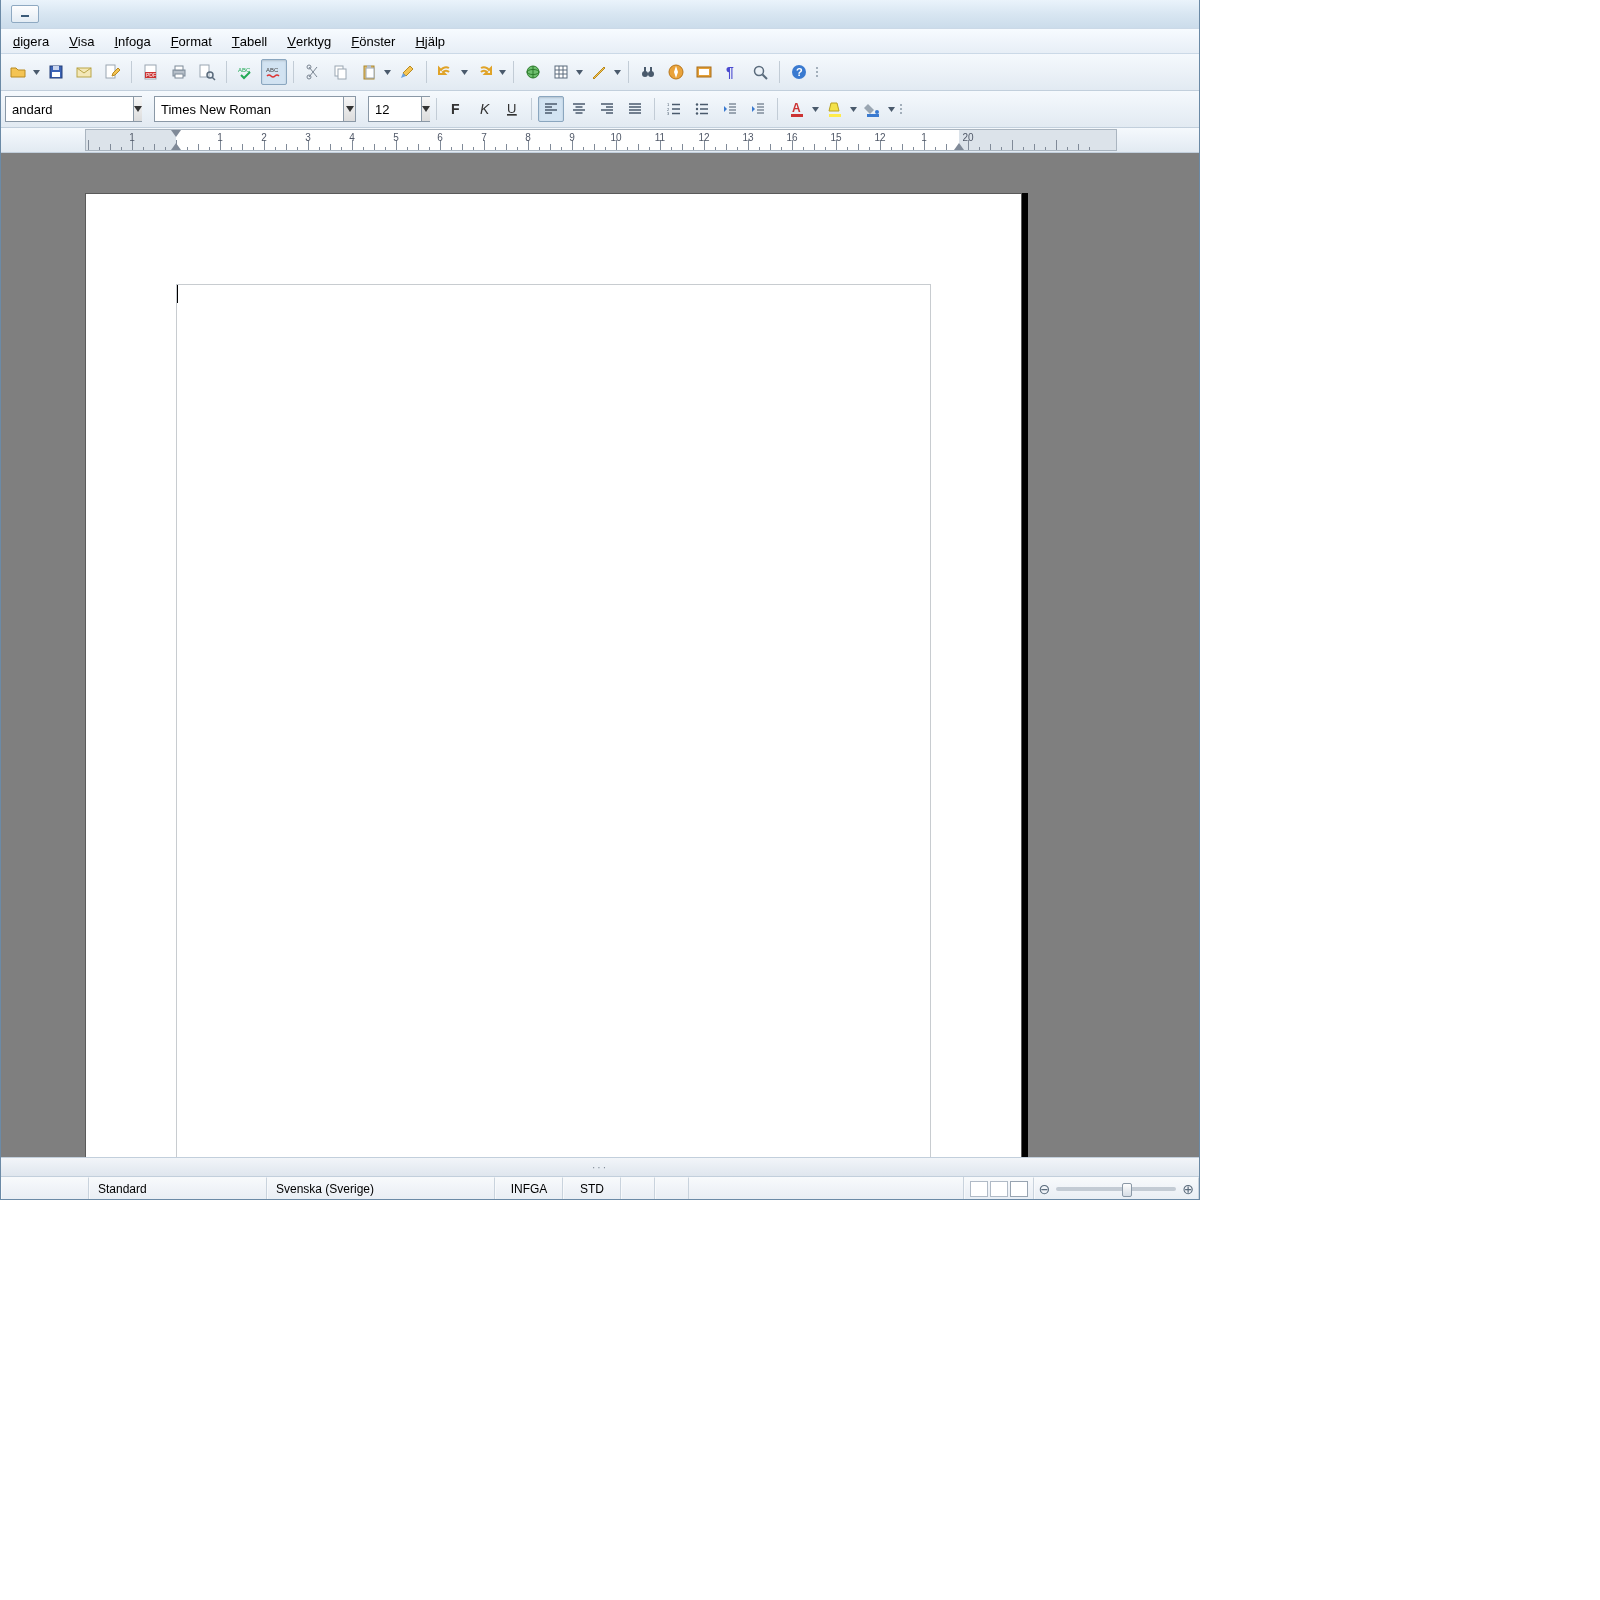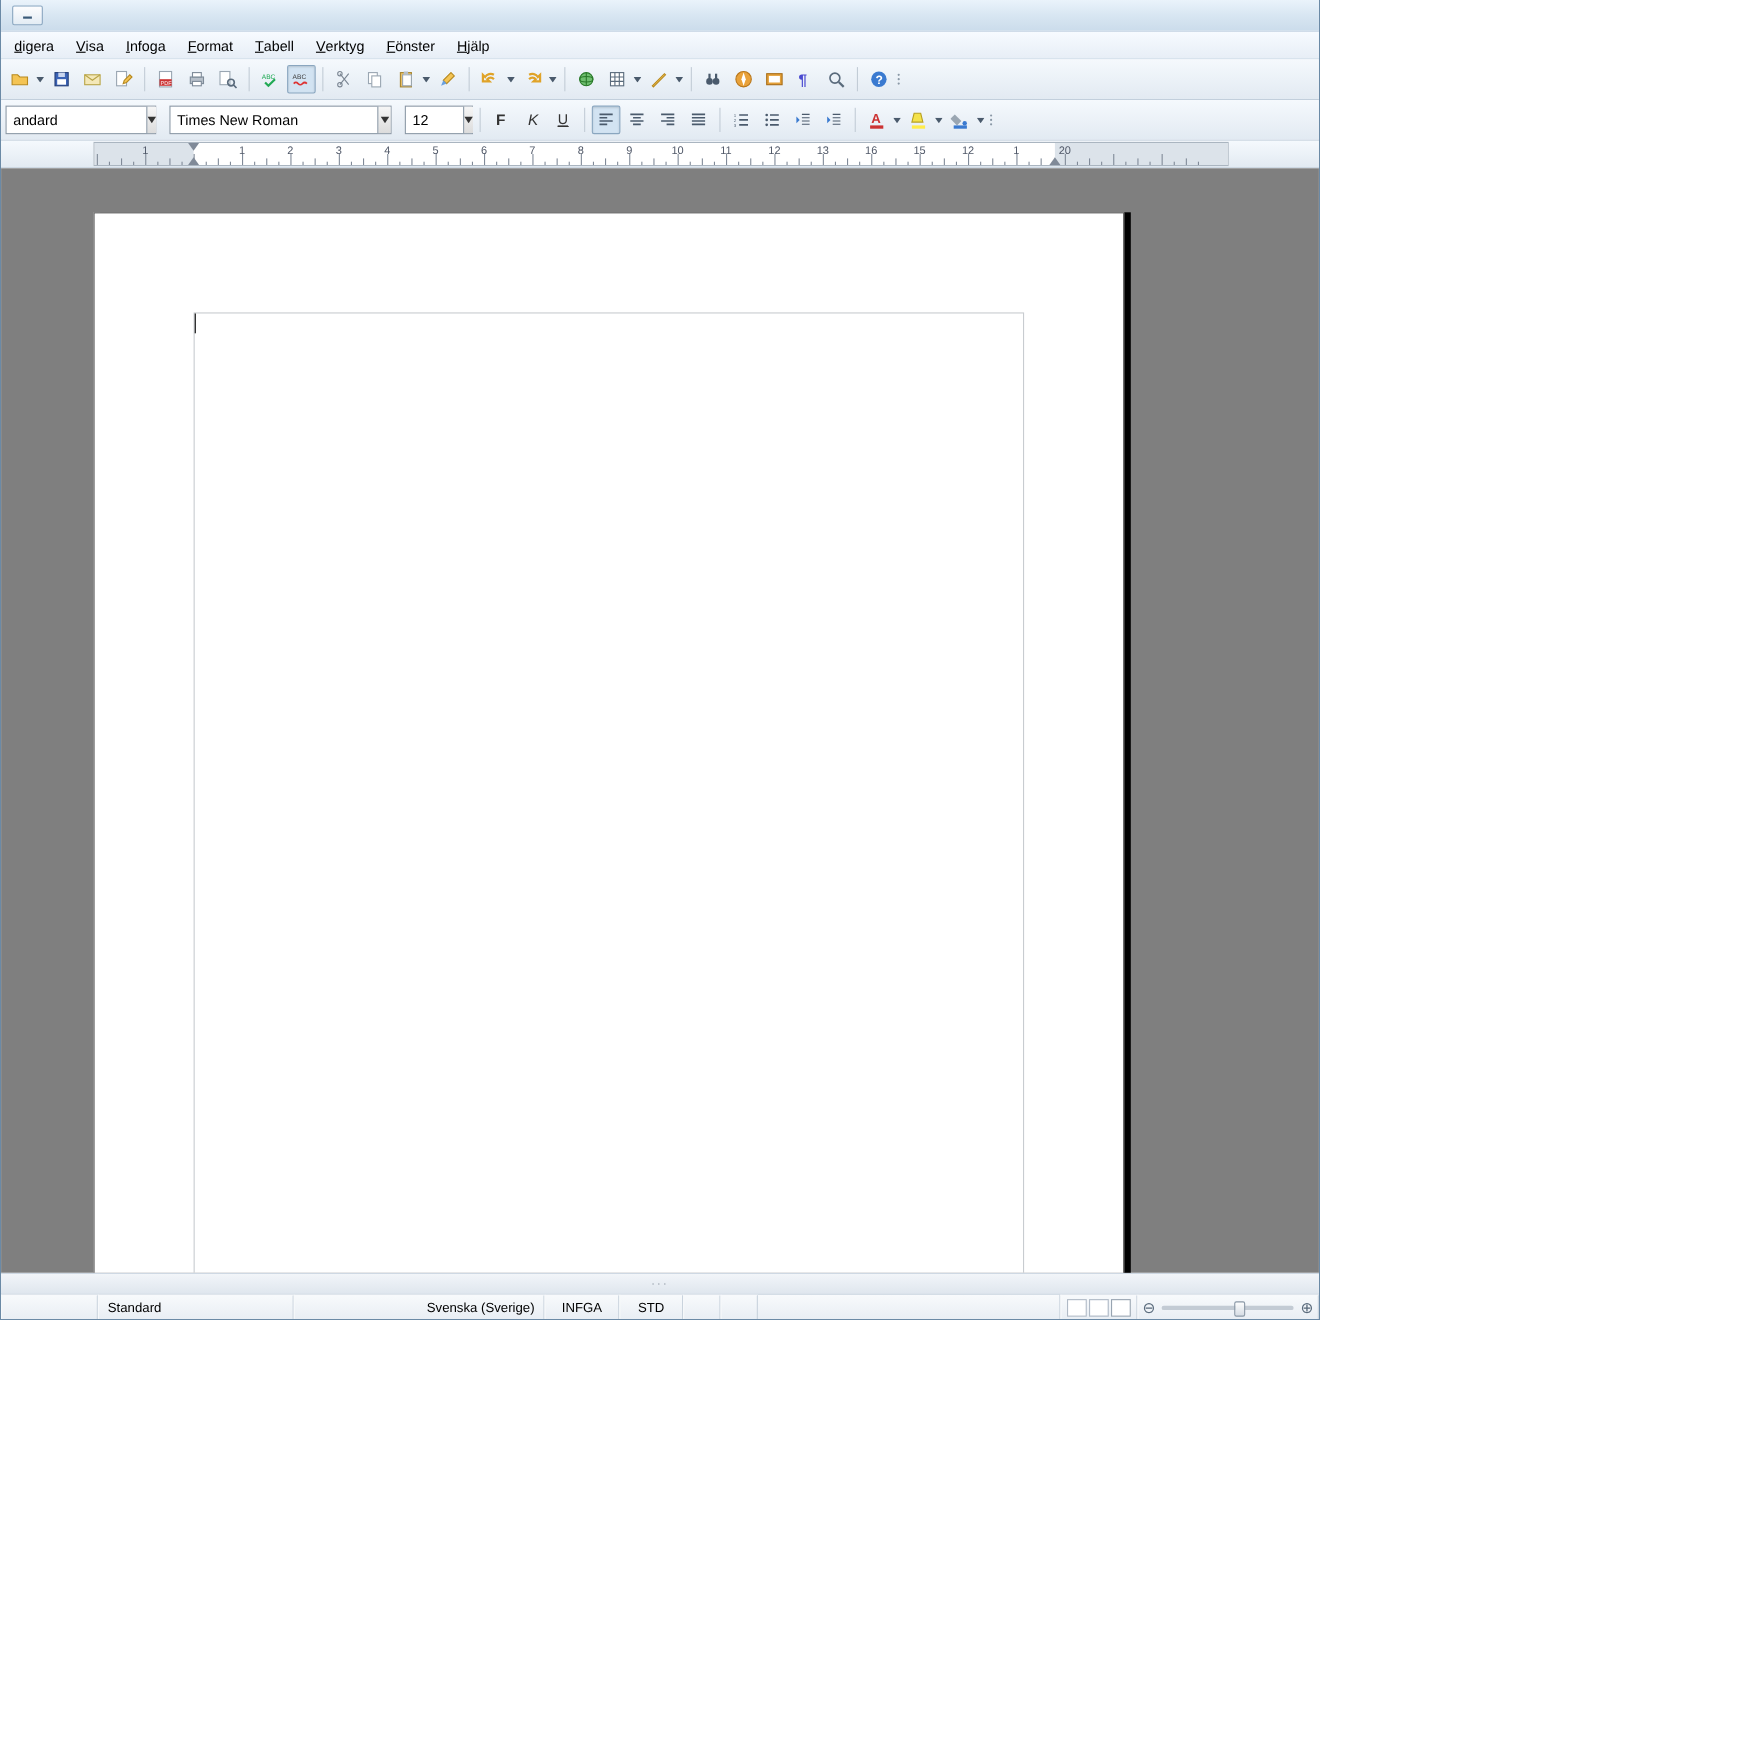--- a/index.html
+++ b/index.html
@@ -758,21 +758,21 @@
       <span>···</span>
     </div>
 
     <div class="statusbar">
       <div class="status-cell" style="width:70px">
           <span></span>
         </div>
       <div class="status-cell" style="width:160px">
           <span>Standard</span>
         </div>
-      <div class="status-cell" style="width:210px;justify-content:flex-end">
+      <div class="status-cell" style="width:210px;justify-content:flex-start">
           <span>Svenska (Sverige)</span>
         </div>
       <div class="status-cell thin" style="width:58px;justify-content:center">
           <span>INFGA</span>
         </div>
       <div class="status-cell thin" style="width:48px;justify-content:center">
           <span>STD</span>
         </div>
       <div class="status-cell thin" style="width:24px"></div>
       <div class="status-cell thin" style="width:24px"></div>

